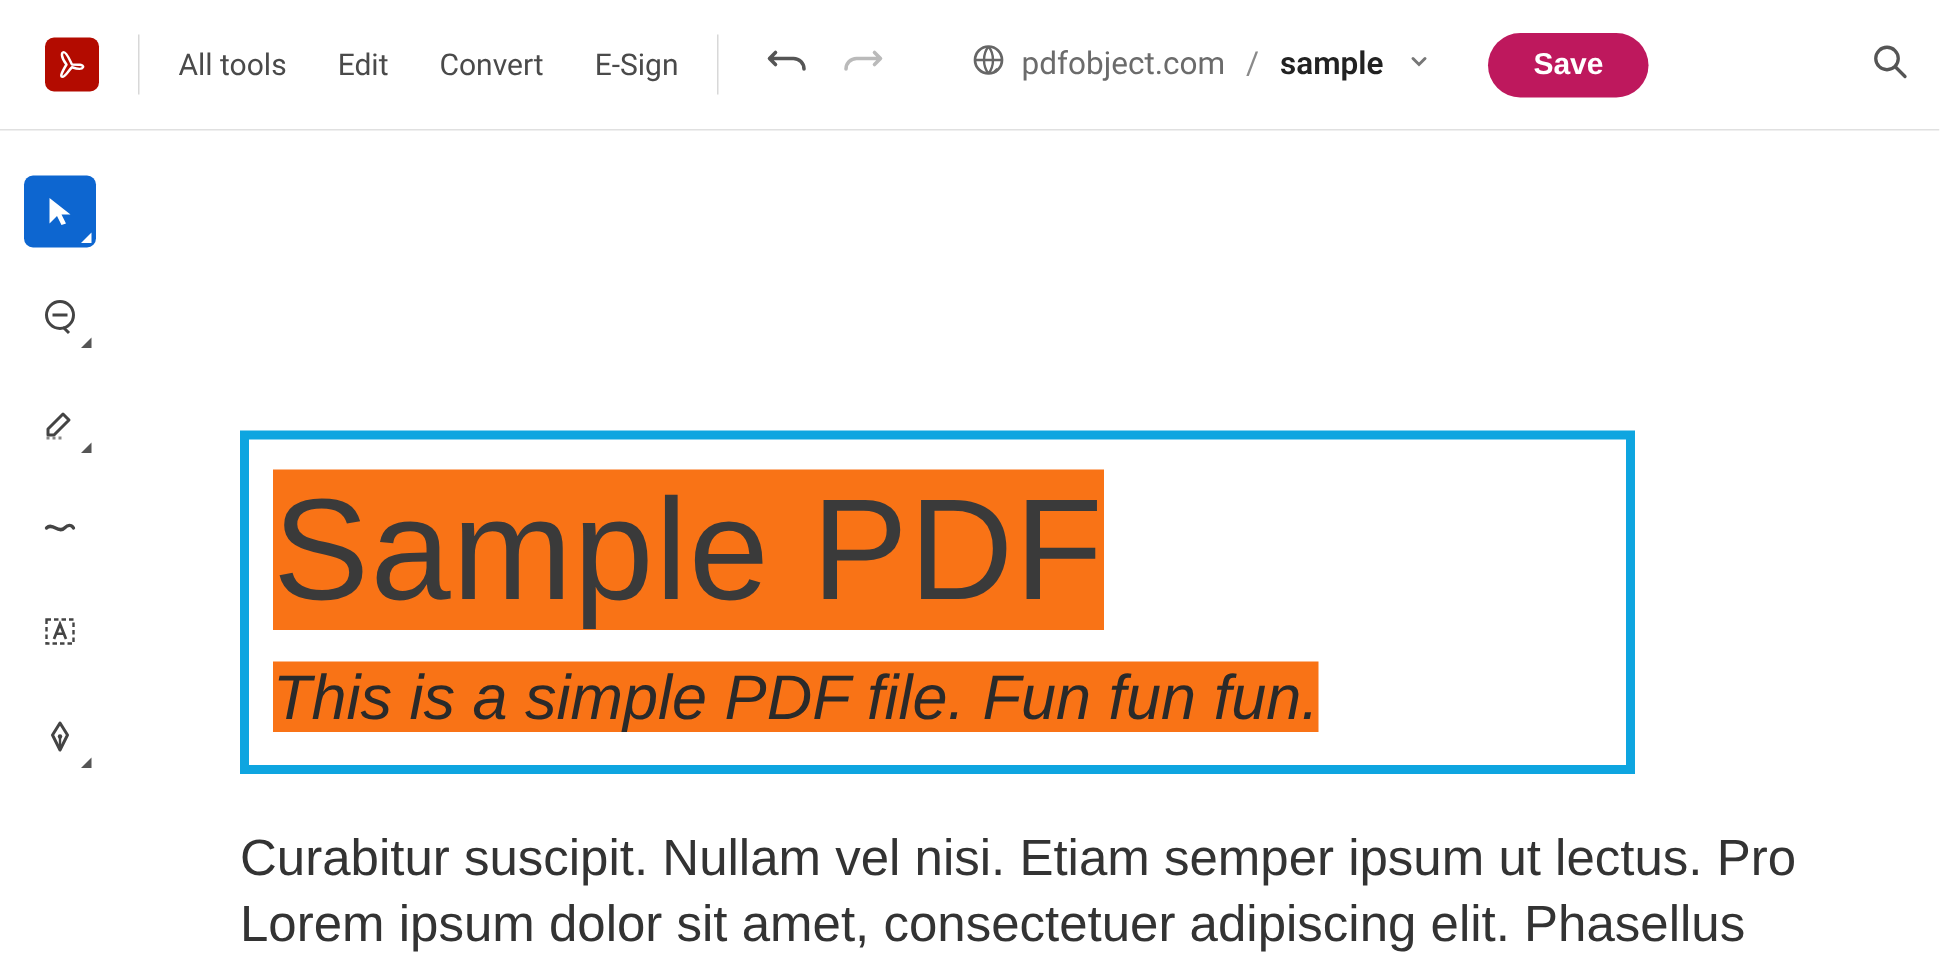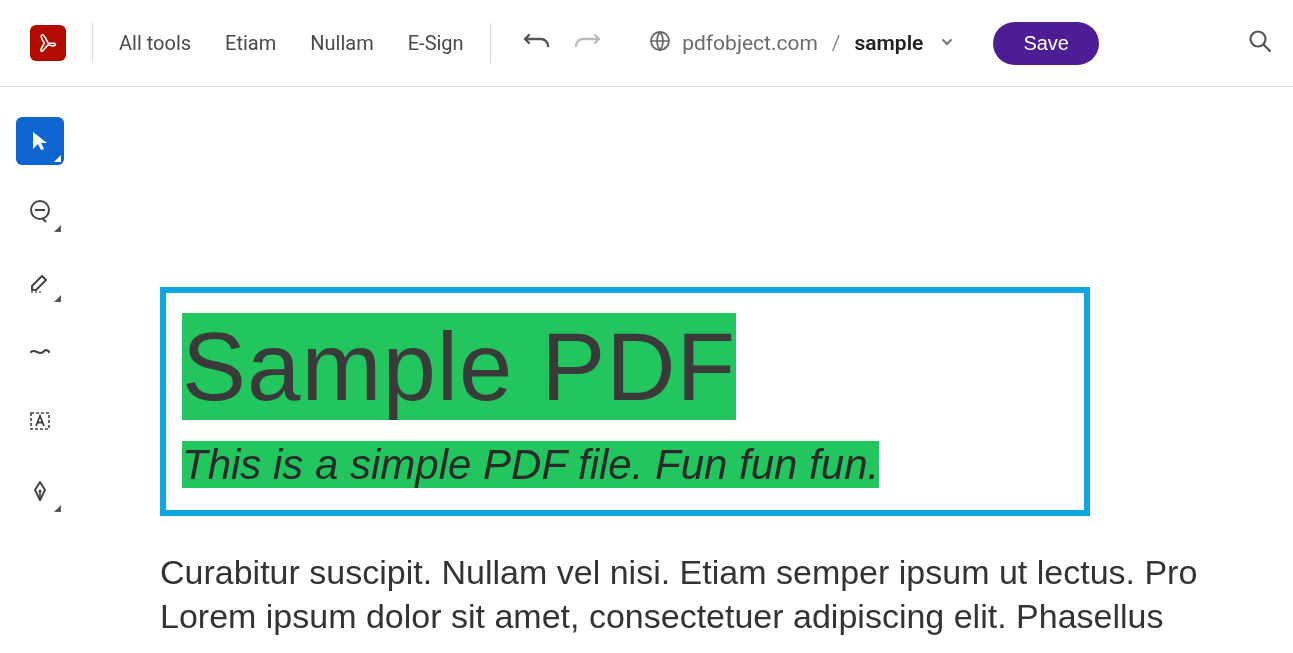--- a/index.html
+++ b/index.html
@@ -60,24 +60,24 @@
       align-items: center;
       gap: 10px;
       color: #666;
       font-size: 21px;
       margin-right: 16px;
     }
     .breadcrumb .domain { color: #6b6b6b; }
     .breadcrumb .sep { color: #8a8a8a; margin: 0 4px; }
     .breadcrumb .docname { color: #222; font-weight: 600; text-align: center; }
     .save-btn {
-      background: #4c1d95;
+      background: #be185d;
       color: #fff;
       font-size: 20px;
-      font-weight: 400;
+      font-weight: 700;
       border: none;
       border-radius: 22px;
       padding: 10px 30px;
       cursor: pointer;
       margin-left: 14px;
     }
     .search {
       margin-left: 140px;
       cursor: pointer;
     }
@@ -122,21 +122,21 @@
       padding: 60px 0 0 80px;
       position: relative;
     }
     .selection-box {
       border: 6px solid #0ea5e0;
       padding: 24px 16px 20px 16px;
       display: inline-block;
       width: 930px;
     }
     .highlighted {
-      background: #22c55e;
+      background: #f97316;
       display: inline;
     }
     .doc-title {
       font-family: "Helvetica Neue", Helvetica, Arial, sans-serif;
       font-size: 96px;
       font-weight: 100;
       color: #3a3a3a;
       line-height: 1.05;
       letter-spacing: 1px;
     }
@@ -164,22 +164,22 @@
   <div class="logo">
     <svg width="22" height="22" viewBox="0 0 24 24">
       <path d="M6 3 C4 3 4 7 8 12 C5 17 3 21 5 21 C7 21 9 17 12 14 C15 15 19 16 20 14 C21 12 16 12 12 12 C10 8 8 3 6 3 Z" fill="none" stroke="#fff" stroke-width="1.8" stroke-linejoin="round"></path>
     </svg>
   </div>
 
   <div class="vdivider"></div>
 
   <div class="menu">
     <div class="menu-item">All tools</div>
-    <div class="menu-item">Etiam</div>
-    <div class="menu-item">Nullam</div>
+    <div class="menu-item">Edit</div>
+    <div class="menu-item">Convert</div>
     <div class="menu-item">E-Sign</div>
   </div>
 
   <div class="vdivider"></div>
 
   <div class="undo-redo">
     <span class="icon-btn">
       <svg width="28" height="22" viewBox="0 0 28 22">
         <path d="M6 11 L2 7 L6 3 M2 7 H18 A7 7 0 0 1 25 14" fill="none" stroke="#555" stroke-width="2.4" stroke-linecap="round" stroke-linejoin="round"></path>
       </svg>

